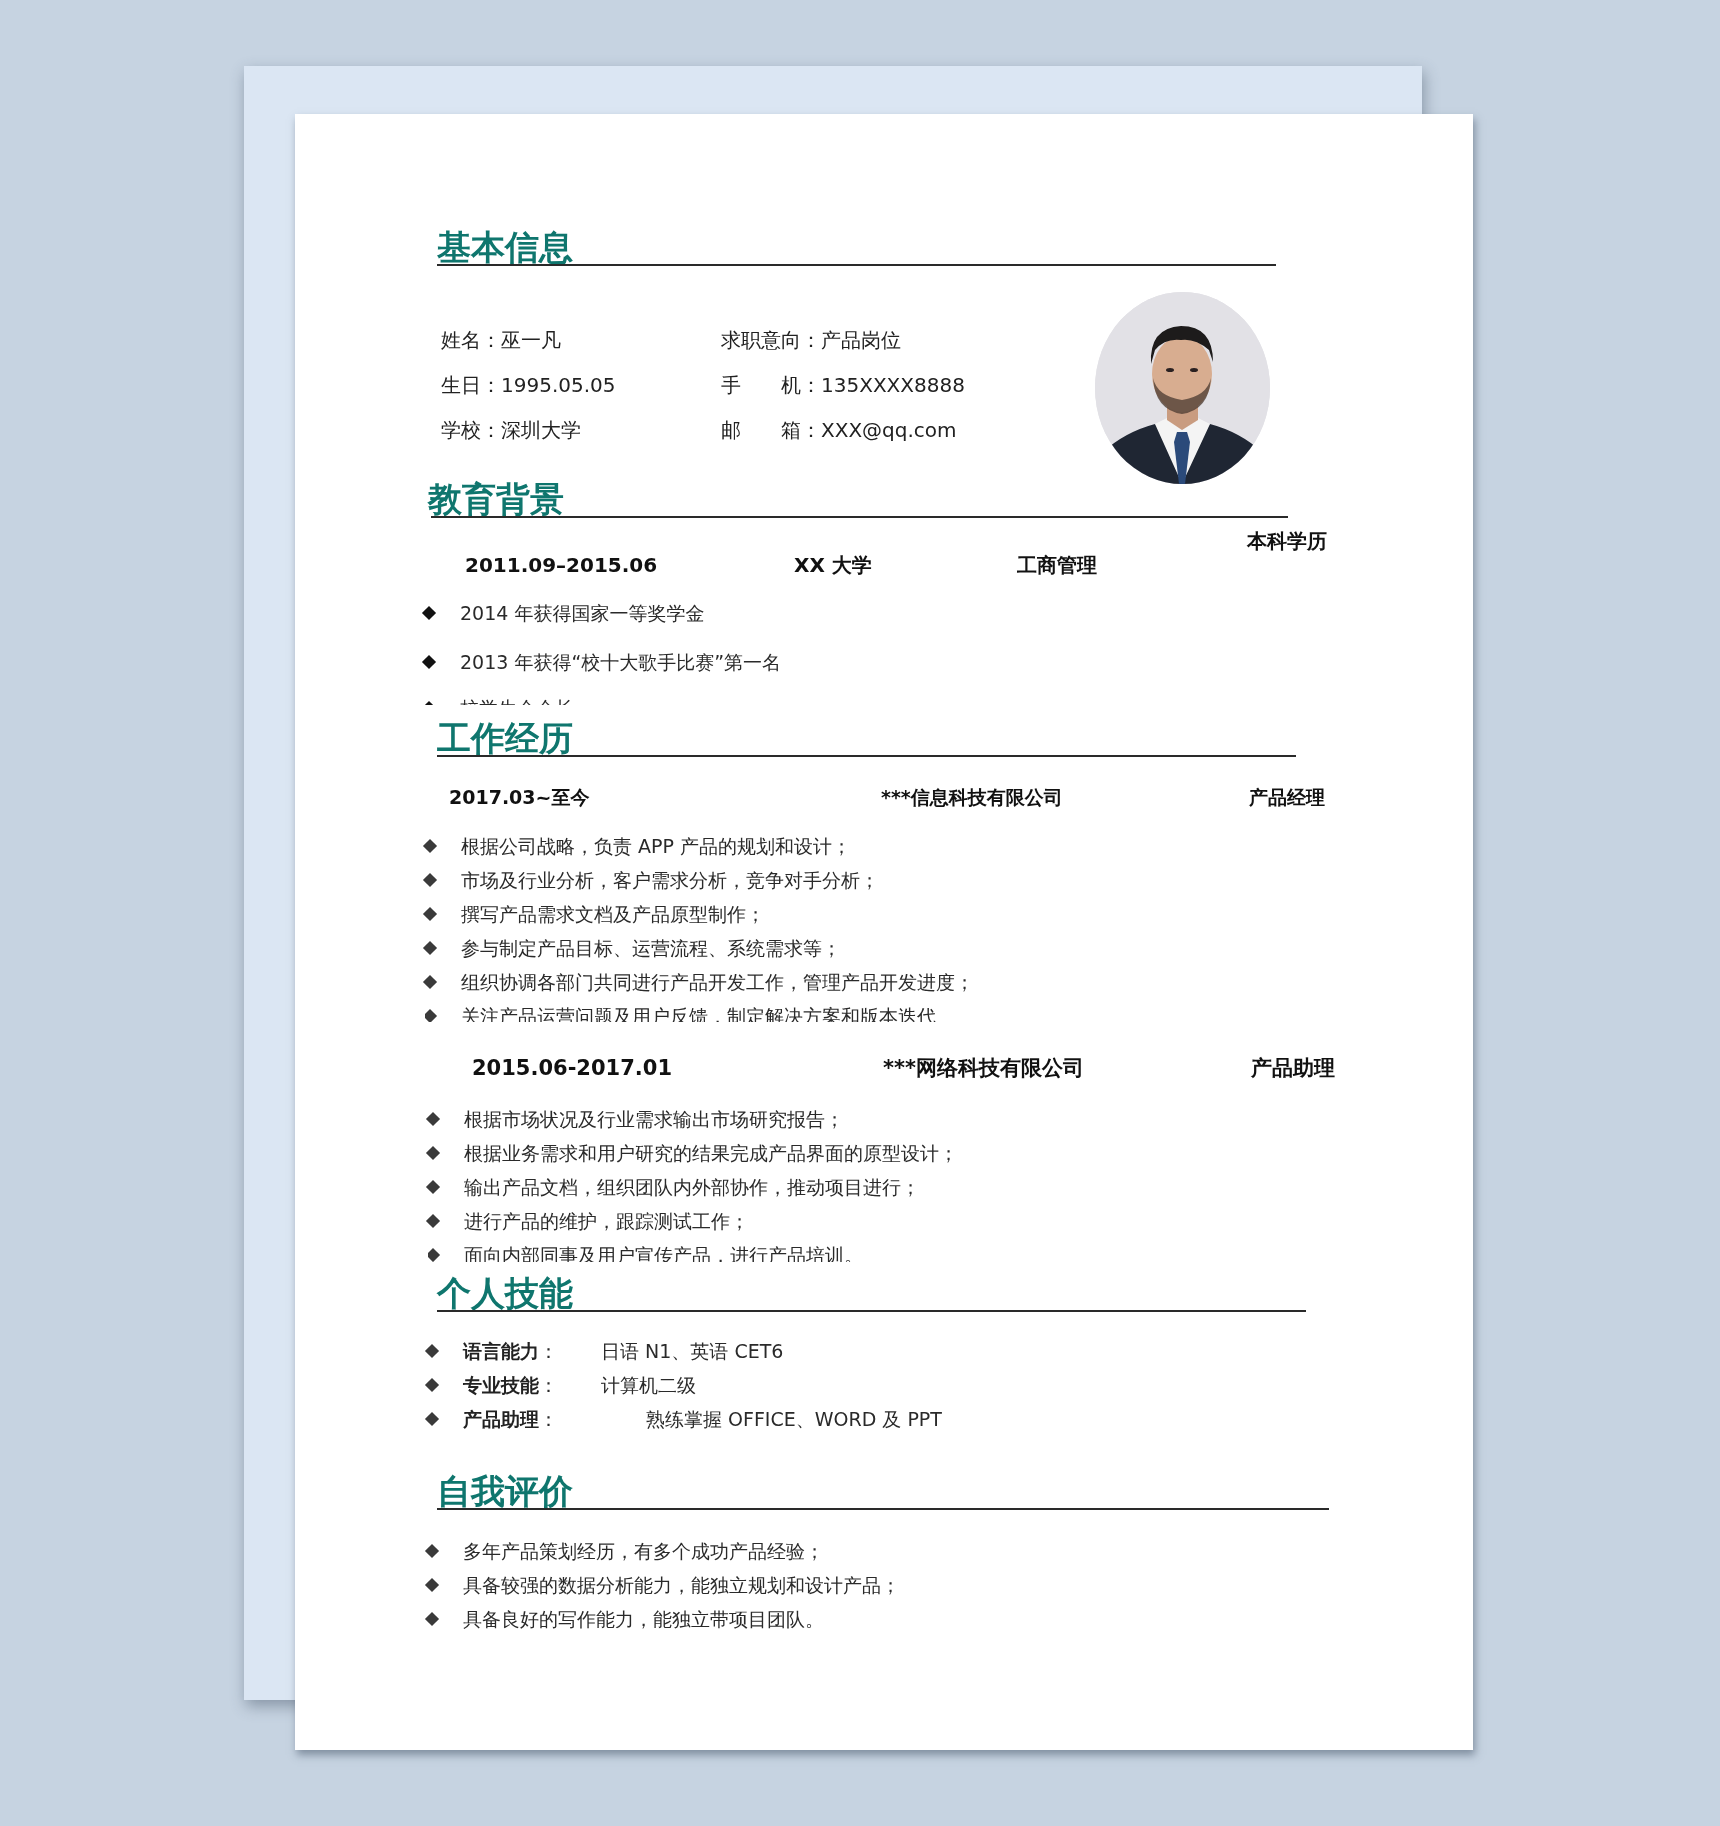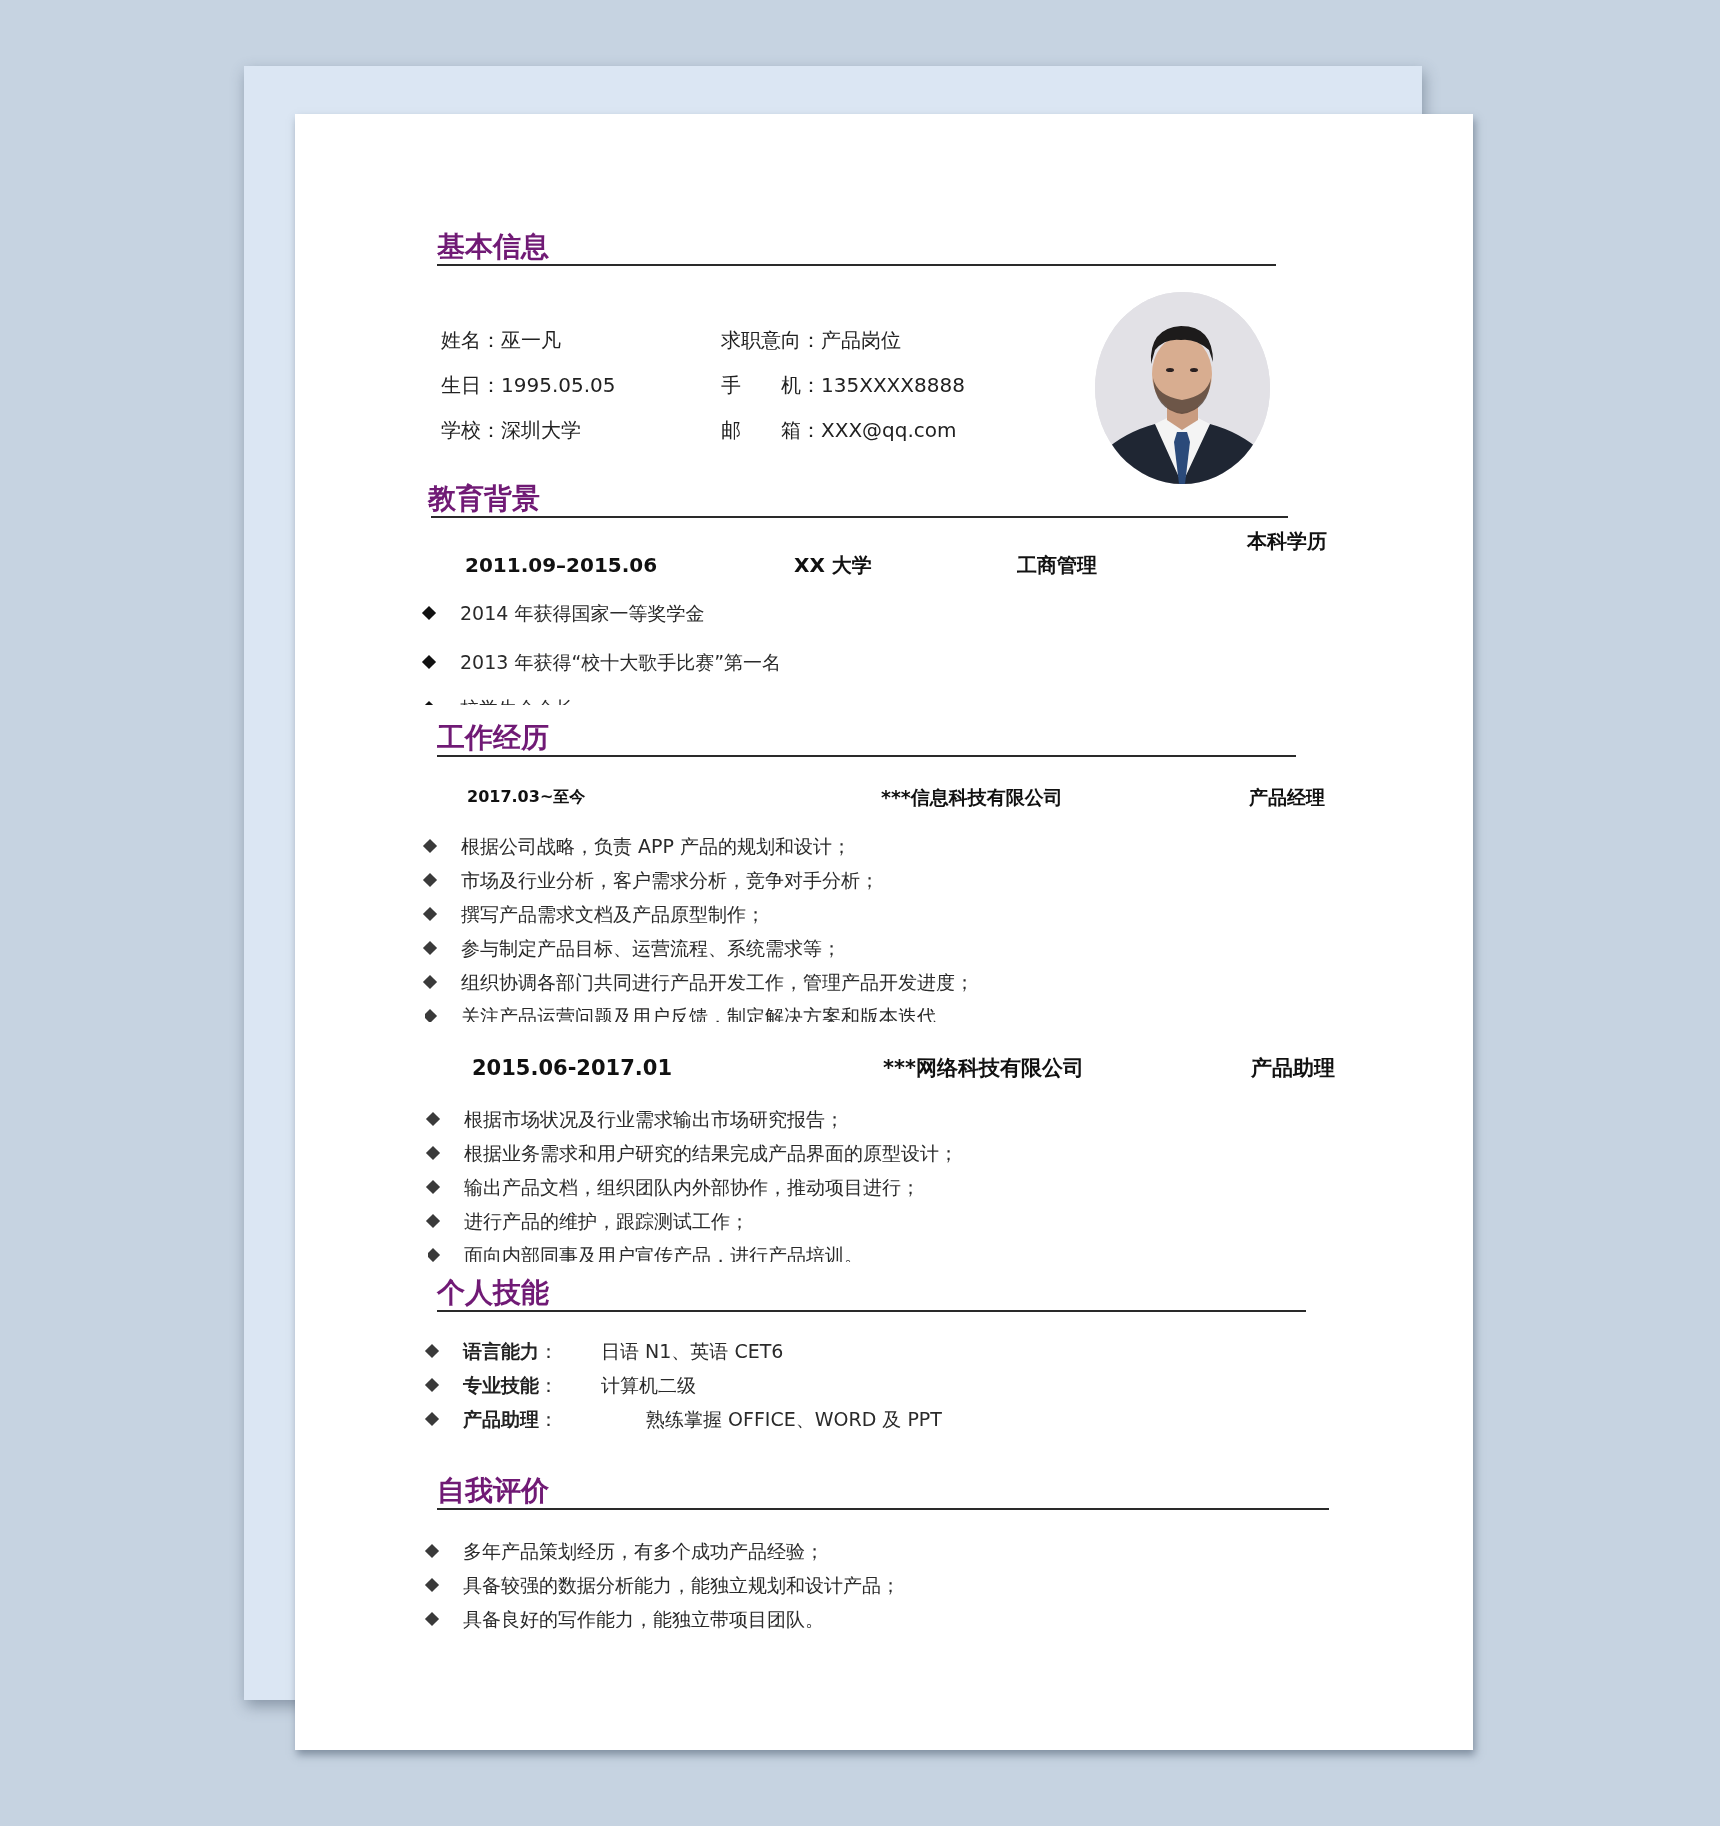--- a/index.html
+++ b/index.html
@@ -14,21 +14,21 @@
     background:#dbe6f3;
     box-shadow: 2px 6px 14px rgba(60,75,95,0.45);
   }
   .page {
     position:absolute; left:295px; top:114px; width:1178px; height:1636px;
     background:#ffffff;
     box-shadow: 2px 5px 8px rgba(60,75,95,0.5);
   }
   .abs { position:absolute; white-space:nowrap; }
   .heading {
-    position:absolute; font-size:28px; font-weight:bold; color:#701a75;
+    position:absolute; font-size:34px; font-weight:bold; color:#0f766e;
     line-height:32px; letter-spacing:0px;
   }
   .rule { position:absolute; height:2px; background:#2a2a2a; }
   .info { font-size:20px; color:#222; line-height:24px; }
   .row-bold { font-size:20px; font-weight:bold; color:#111; line-height:24px;margin-left:45px; }
   .bullet { position:absolute; white-space:nowrap; font-size:19px; color:#2a2a2a; line-height:24px; }
   .bullet .dia {
     position:absolute; left:0; top:7px; width:10px; height:10px;
     background:#111; transform:rotate(45deg);
   }
@@ -111,21 +111,21 @@
 <div class="bullet clip" style="left:424px; top:698px; width:400px; height:7px;">
   <div style="position:relative; top:-2px;">
     <span class="dia"></span>
     <span class="txt">校学生会会长</span>
   </div>
 </div>
 
 <div class="heading" style="left:437px; top:722px;">工作经历</div>
 <div class="rule" style="left:437px; top:755px; width:859px;"></div>
 
-<div class="abs row-bold" style="left:422px; top:785px; font-size:16px;">2017.03~至今</div>
+<div class="abs row-bold" style="left:404px; top:785px; font-size:19px;">2017.03~至今</div>
 <div class="abs row-bold" style="left:836px; top:785px; font-size:19px;">***信息科技有限公司</div>
 <div class="abs row-bold" style="left:1204px; top:785px; font-size:19px;">产品经理</div>
 
 <div class="bullet gray" style="left:425px; top:834px;">
   <span class="dia"></span>
   <span class="txt">根据公司战略，负责 APP 产品的规划和设计；</span>
 </div>
 <div class="bullet gray" style="left:425px; top:868px;">
   <span class="dia"></span>
   <span class="txt">市场及行业分析，客户需求分析，竞争对手分析；</span>

